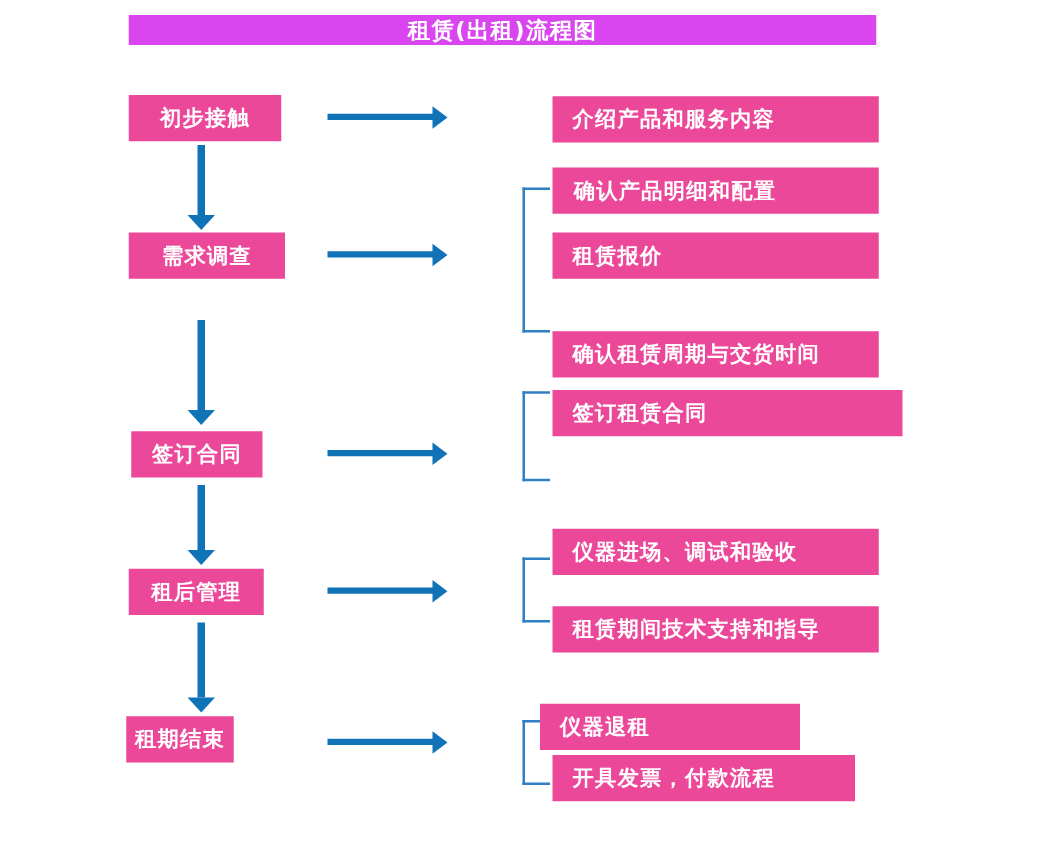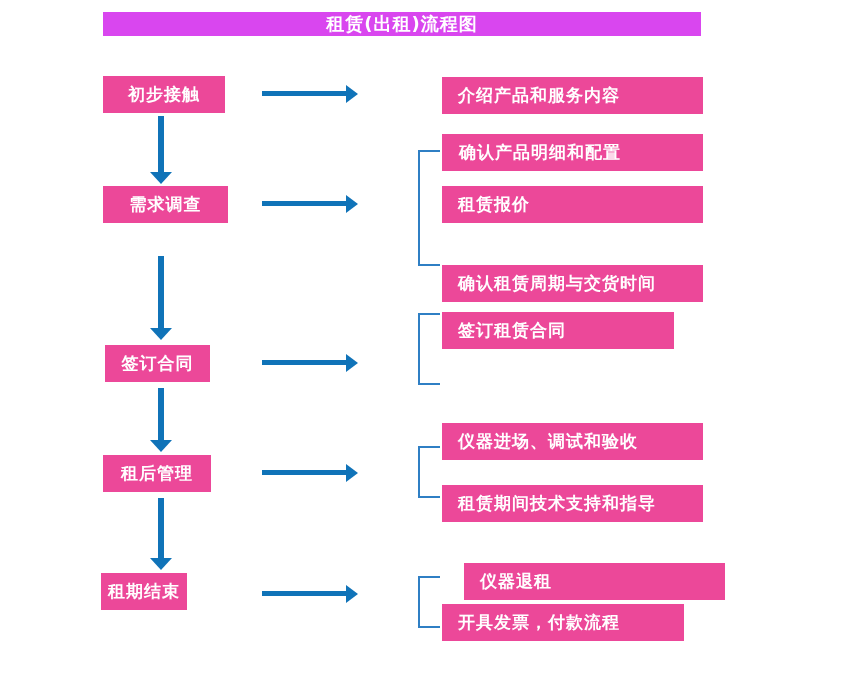--- a/index.html
+++ b/index.html
@@ -184,24 +184,24 @@
   <div class="bracket" style="left:418px; top:576px; width:22px; height:52px;"></div>
 
   <div class="box detail" style="left:442px; top:77px; width:261px; height:37px;">介绍产品和服务内容</div>
 
   <div class="box detail" style="left:442px; top:134px; width:261px; height:37px;padding-left:17px;">确认产品明细和配置</div>
 
   <div class="box detail" style="left:442px; top:186px; width:261px; height:37px;">租赁报价</div>
 
   <div class="box detail" style="left:442px; top:245px; width:261px; height:37px;margin-top:20px;">确认租赁周期与交货时间</div>
 
-  <div class="box detail" style="left:442px; top:312px; width:232px; height:37px;">签订租赁合同</div>
+  <div class="box detail" style="left:442px; top:312px; width:280px; height:37px;">签订租赁合同</div>
 
 
   <div class="box detail" style="left:442px; top:423px; width:261px; height:37px;">仪器进场、调试和验收</div>
 
   <div class="box detail" style="left:442px; top:485px; width:261px; height:37px;">租赁期间技术支持和指导</div>
 
-  <div class="box detail" style="left:464px; top:563px; width:261px; height:37px;">仪器退租</div>
+  <div class="box detail" style="left:432px; top:563px; width:208px; height:37px;">仪器退租</div>
 
   <div class="box detail" style="left:442px; top:604px; width:242px; height:37px;">开具发票，付款流程</div>
 
 </div>
 
 </body></html>

